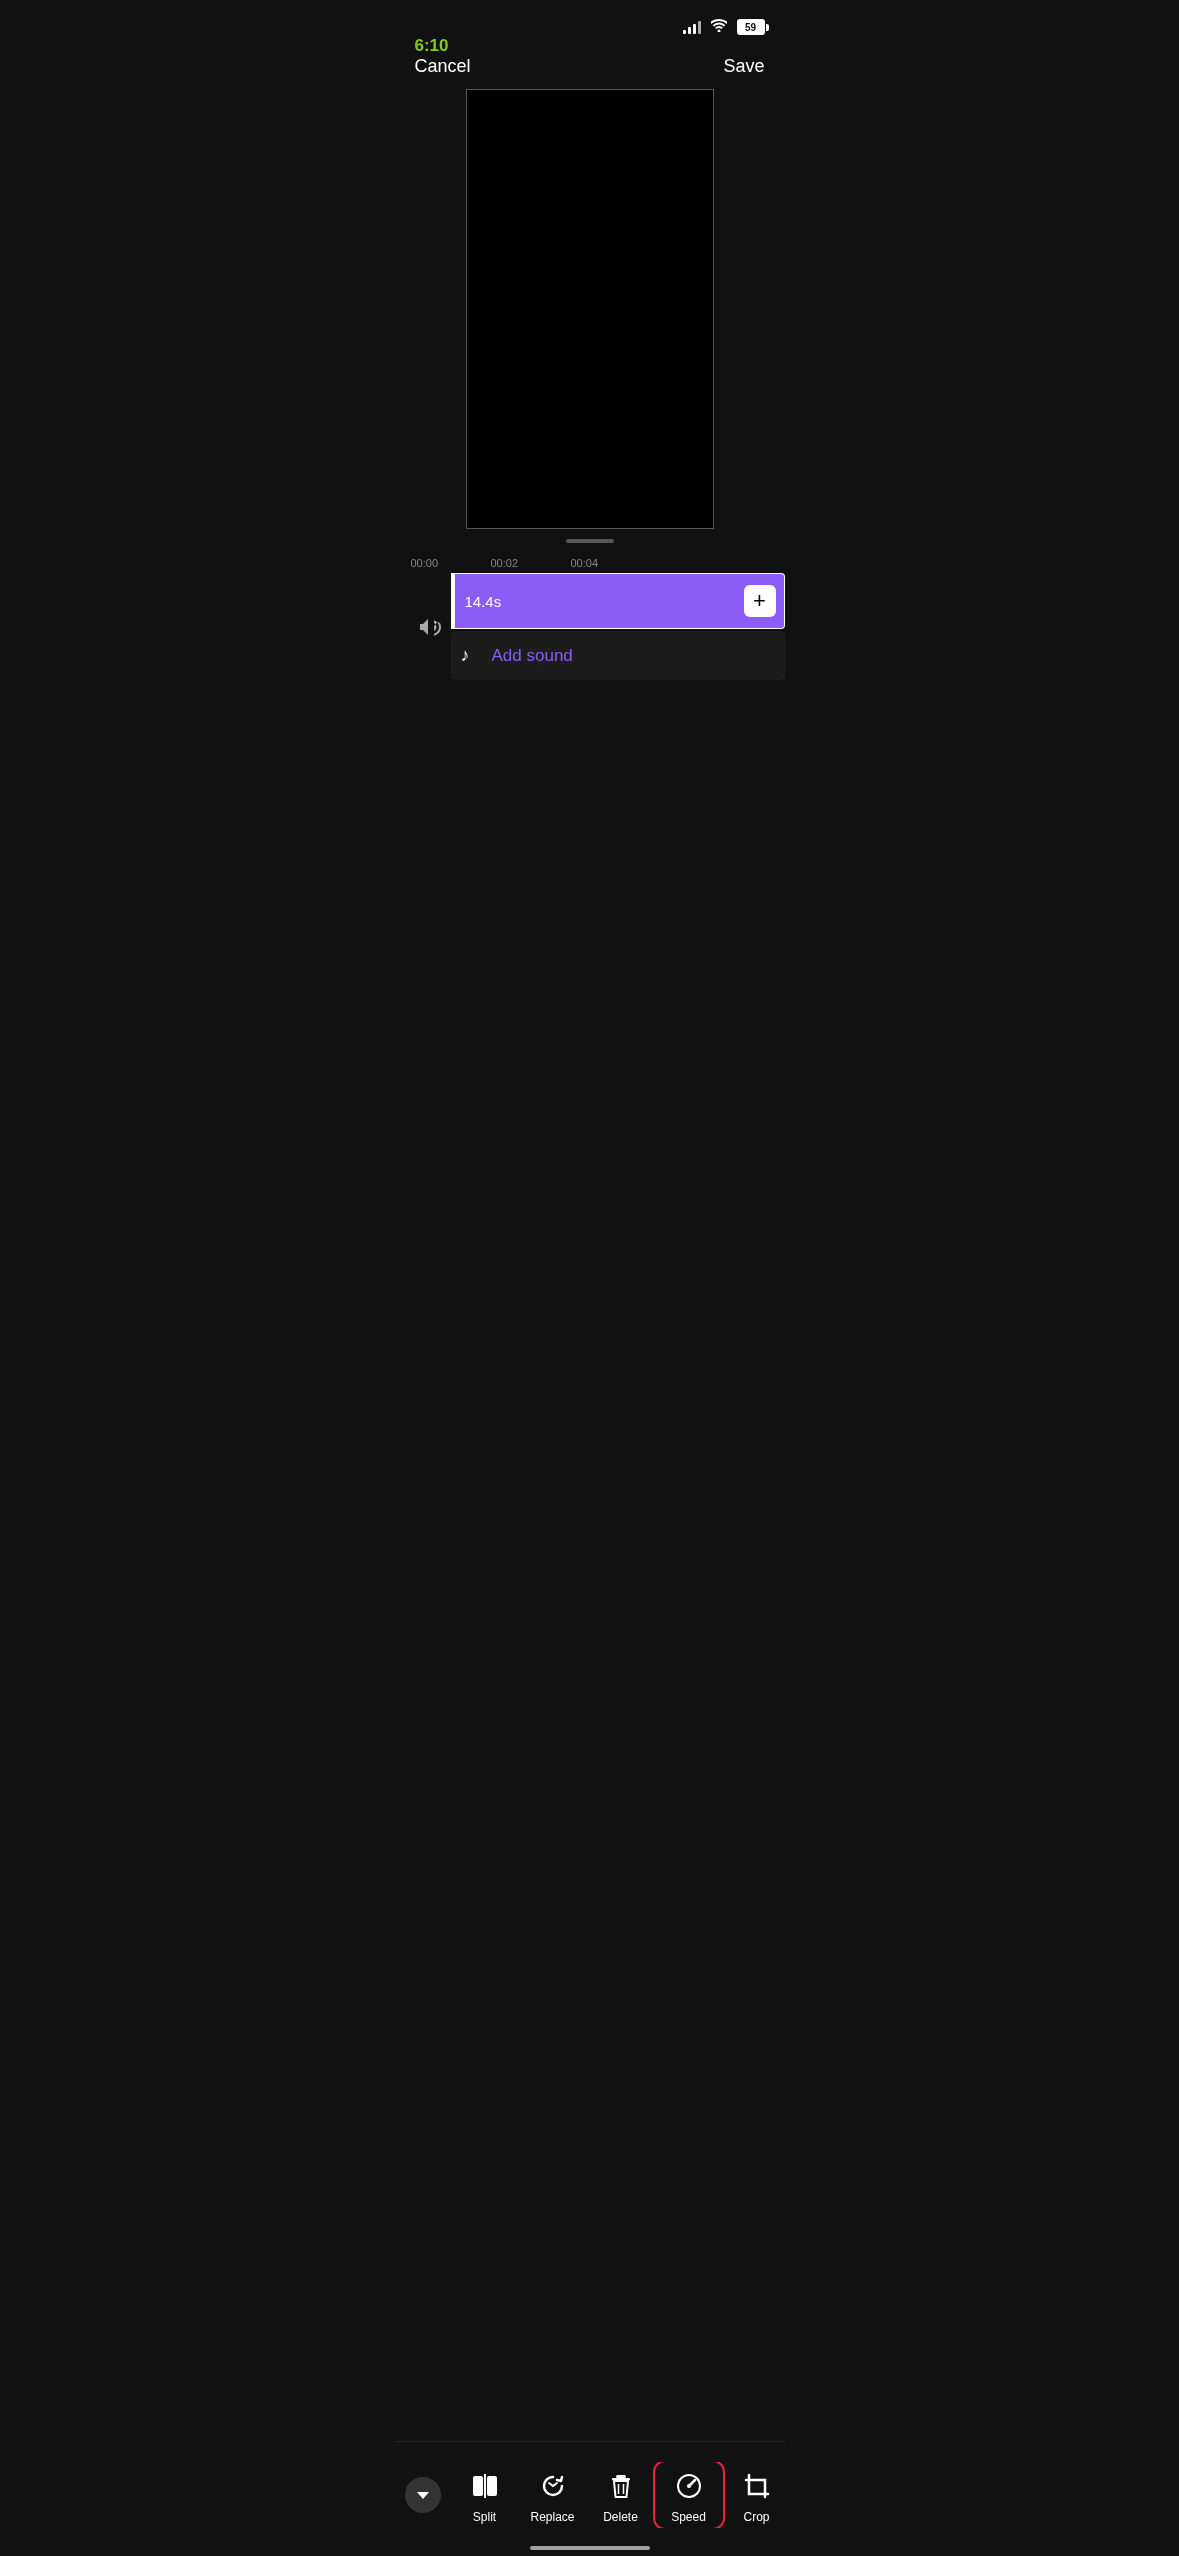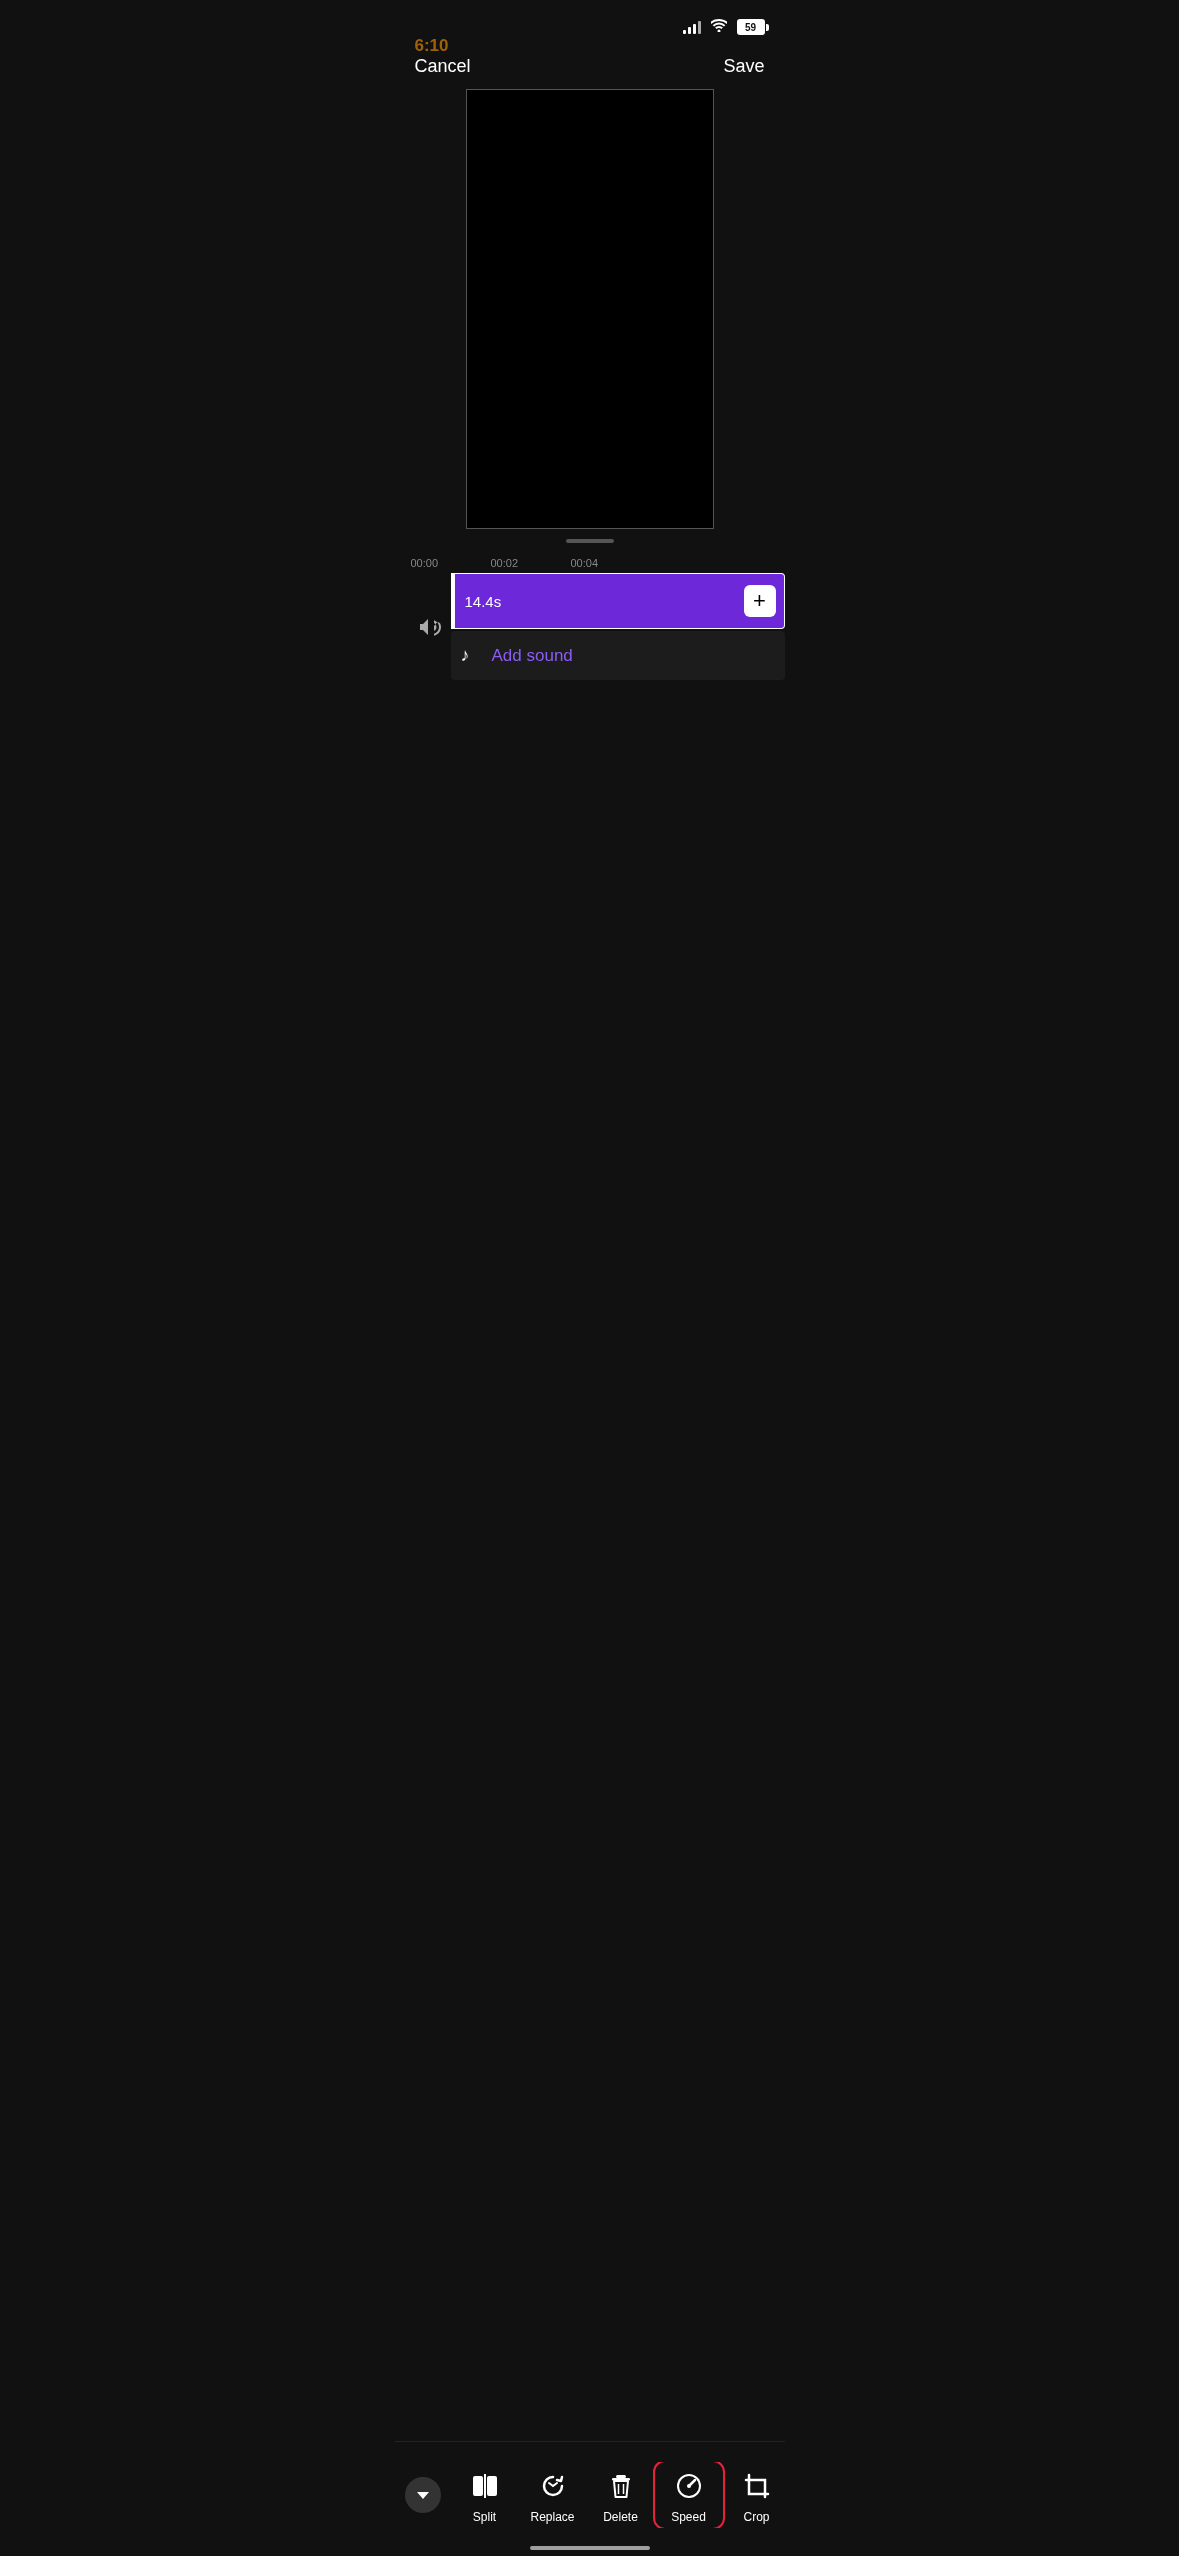--- a/index.html
+++ b/index.html
@@ -19,21 +19,21 @@
     .status-bar {
       display: flex;
       justify-content: space-between;
       align-items: center;
       padding: 14px 20px 8px 20px;
       height: 48px;
     }
     .status-time {
       font-size: 17px;
       font-weight: 600;
-      color: #a16207;
+      color: #84cc16;
       margin-top: 38px;
     }
     .status-icons {
       display: flex;
       align-items: center;
       gap: 10px;
     }
     .signal-bars {
       display: flex;
       align-items: flex-end;
@@ -183,21 +183,21 @@
       width: 40px;
       color: #aaa;
       font-size: 18px;
       flex-shrink: 0;
     }
     .track-container {
       flex: 1;
       position: relative;
     }
     .video-track {
-      background: #6d28d9;
+      background: #8b5cf6;
       border: 1.5px solid #fff;
       border-left: 4px solid #fff;
       border-radius: 4px;
       height: 56px;
       display: flex;
       align-items: center;
       justify-content: space-between;
       padding: 0 8px 0 10px;
       position: relative;
     }

